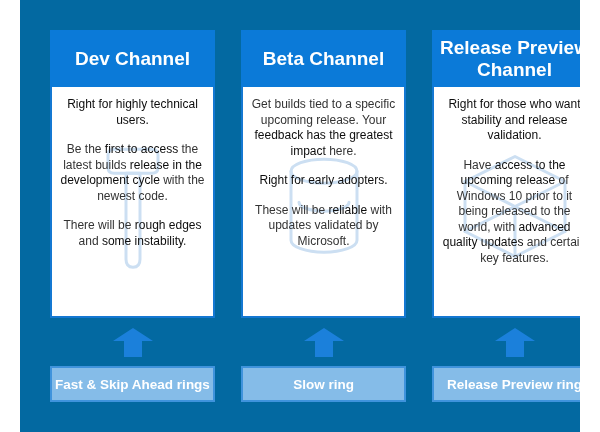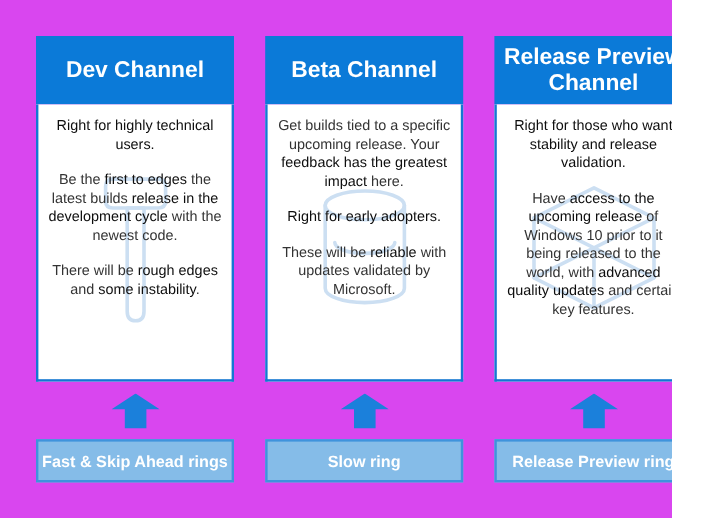--- a/index.html
+++ b/index.html
@@ -5,22 +5,23 @@
   html, body {
     margin: 0;
     padding: 0;
     background: #ffffff;
     font-family: "Liberation Sans", "DejaVu Sans", sans-serif;
   }
   .page {
     position: relative;
     width: 560px;
     height: 432px;
-    background: #d946ef;
+    background: #0369a1;
     overflow: hidden;
+    margin-left: 20px;
   }
   .columns {
     display: flex;
     gap: 26px;
     padding: 30px 0 0 30px;
   }
   .column {
     width: 165px;
     flex: 0 0 165px;
     display: flex;
@@ -110,21 +111,21 @@
     <div class="column">
       <div class="header">
         <span>Dev Channel</span>
       </div>
       <div class="body-box">
         <svg class="watermark" width="66" height="132" viewBox="0 0 66 132">
           <path d="M14 8 L52 8 Q58 8 58 14 L58 26 Q58 32 52 32 L14 32 Q8 32 8 26 L8 14 Q8 8 14 8 Z"></path>
           <path d="M26 32 L40 32 L40 118 Q40 126 33 126 Q26 126 26 118 Z"></path>
         </svg>
         <p><b>Right for highly technical users.</b></p>
-        <p>Be the <b>first to edges</b> the latest builds <b>release in the development cycle</b> with the newest code.</p>
+        <p>Be the <b>first to access</b> the latest builds <b>release in the development cycle</b> with the newest code.</p>
         <p>There will be <b>rough edges</b> and <b>some instability</b>.</p>
       </div>
       <svg class="arrow" width="40" height="29" viewBox="0 0 40 29">
         <polygon points="20,0 40,13 29,13 29,29 11,29 11,13 0,13" fill="currentColor"></polygon>
       </svg>
       <div class="ring-box">
         <span>Fast &amp; Skip Ahead rings</span>
       </div>
     </div>
 

